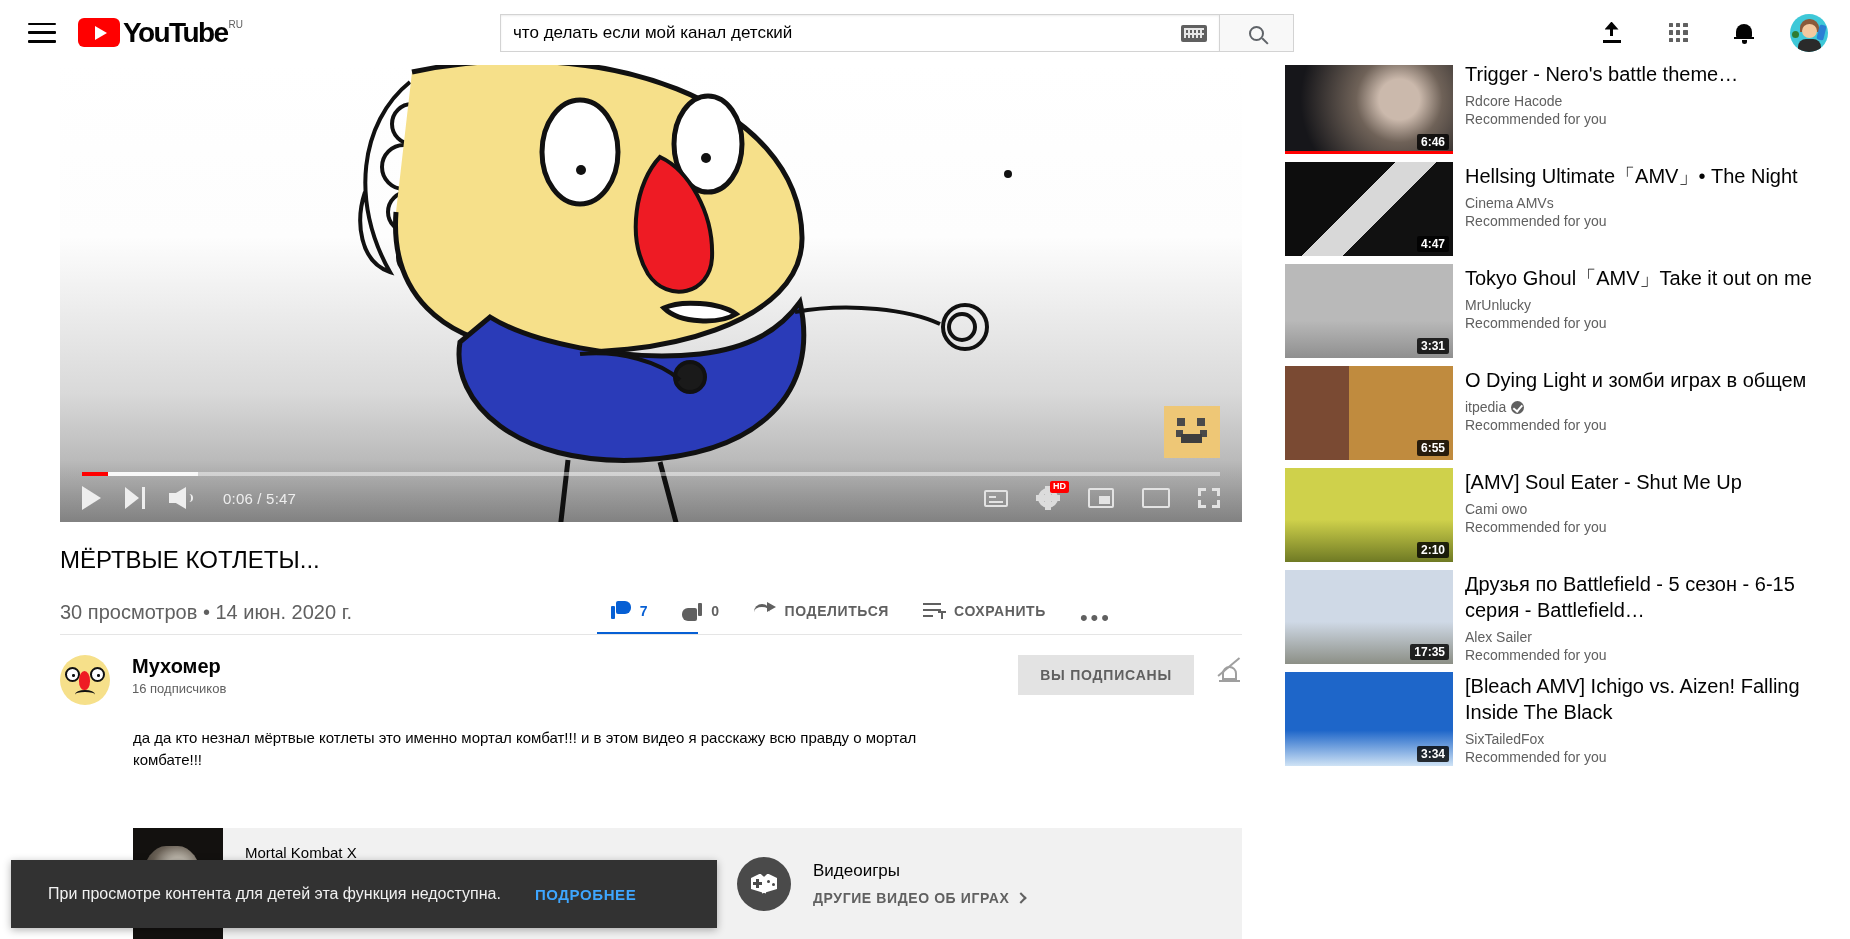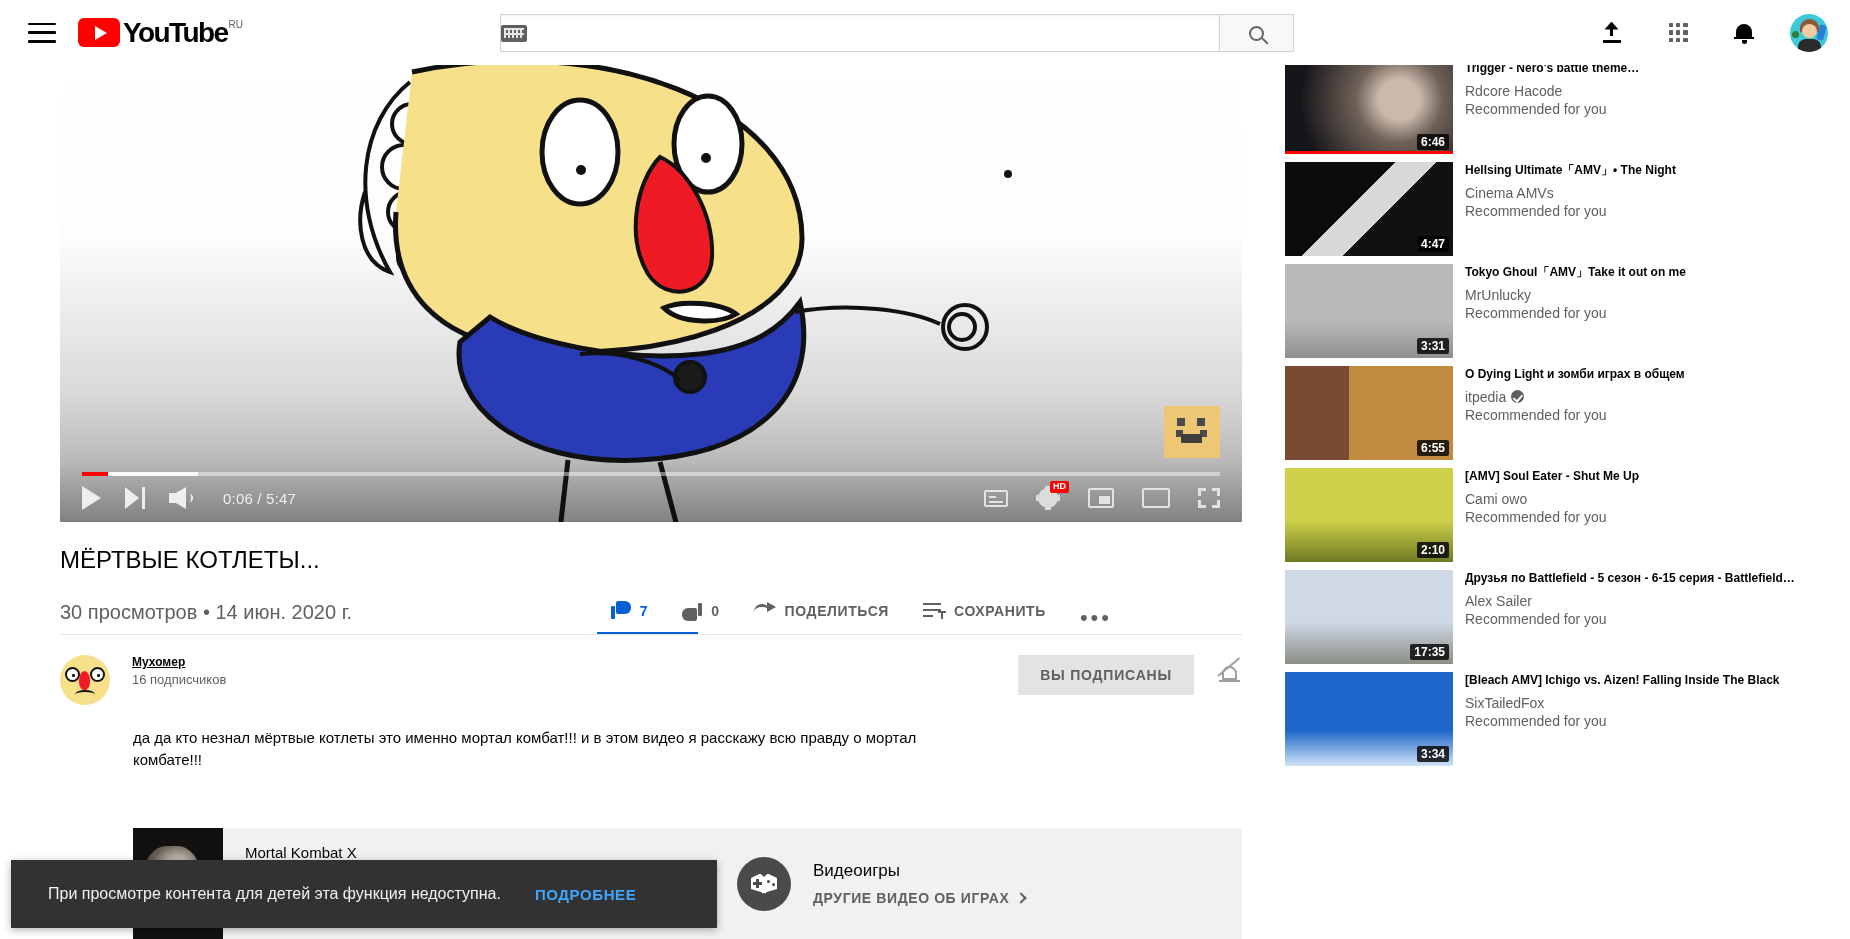--- a/index.html
+++ b/index.html
@@ -164,21 +164,21 @@
   
   .chan-row { position: absolute; left: 60px; top: 655px; width: 1182px; display: flex; align-items: flex-start; }
   .chan-av { width: 50px; height: 50px; border-radius: 50%; background: #f6e08a; position: relative; overflow: hidden; cursor: pointer; }
   .ca-eye { position: absolute; width: 15px; height: 15px; background: #fff; border: 2px solid #111; border-radius: 50%; top: 12px; }
   .ca-eye.l { left: 5px; } .ca-eye.r { right: 5px; }
   .ca-eye i { position: absolute; left: 5px; top: 5px; width: 2.5px; height: 2.5px; background: #111; border-radius: 50%; }
   .ca-nose { position: absolute; left: 19px; top: 16px; width: 11px; height: 19px; background: #ee1b24; border-radius: 50% 50% 45% 45%; }
   .ca-mouth { position: absolute; left: 15px; bottom: 6px; width: 20px; height: 9px;
               border-top: 2px solid #111; border-radius: 50% 50% 0 0; }
   .chan-text { margin-left: 22px; flex: 1; }
-  .chan-name { font-size: 12px; color: #030303; font-weight: bold; cursor: pointer; text-decoration: underline; }
+  .chan-name { font-size: 20px; color: #030303; font-weight: bold; cursor: pointer; }
   .chan-subs { font-size: 13px; color: #606060; margin-top: 3px; }
   .sub-btn { background: #e3e3e3; color: #606060; font-size: 14px; font-weight: bold; letter-spacing: .8px;
              padding: 12px 22px; cursor: pointer; }
   .bell-off { width: 24px; height: 24px; margin-left: 24px; margin-top: 9px; position: relative; cursor: pointer; opacity: .6; }
   .bell-off .bo-b { position: absolute; left: 4px; top: 2px; width: 15px; height: 14px;
                     border: 2px solid #606060; border-radius: 8px 8px 0 0; }
   .bell-off .bo-l { position: absolute; left: 1px; top: 16px; width: 21px; height: 2px; background: #606060; }
   .bell-off .bo-s { position: absolute; left: 0; top: 11px; width: 28px; height: 1.8px; background: #606060;
                     transform: rotate(-40deg); transform-origin: left center; }
 
@@ -215,21 +215,21 @@
   .chev { width: 8px; height: 8px; border-right: 2px solid #606060; border-bottom: 2px solid #606060; transform: rotate(-45deg); }
 
   
   .side { position: absolute; left: 1285; top: 60px; width: 565px; }
   .s-item { display: flex; padding: 0 0 8px 0; cursor: pointer; }
   .s-thumb { width: 168px; height: 94px; position: relative; flex: none; background: #111; overflow: hidden; }
   .s-dur { position: absolute; right: 4px; bottom: 4px; background: rgba(0,0,0,.8); color: #fff;
            font-size: 12px; font-weight: bold; padding: 1px 4px; border-radius: 2px; }
   .s-watch { position: absolute; left: 0; bottom: 0; height: 3px; background: #ff0000; }
   .s-txt { padding-left: 12px; padding-top: 1px; width: 370px; }
-  .s-title { font-size: 12px; font-weight: bold; color: #030303; line-height: 1.3; }
+  .s-title { font-size: 20px; font-weight: normal; color: #030303; line-height: 1.3; }
   .s-chan { font-size: 14px; color: #606060; margin-top: 6px; display: flex; align-items: center; gap: 5px; }
   .s-rec { font-size: 14px; color: #606060; margin-top: 2px; }
   .verified { width: 13px; height: 13px; background: #606060; border-radius: 50%; position: relative; flex: none; }
   .verified::after { content: ""; position: absolute; left: 3.4px; top: 2.8px; width: 4px; height: 6.5px;
     border-right: 2px solid #fff; border-bottom: 2px solid #fff; transform: rotate(40deg); }
 
   
   .toast { position: absolute; left: 11px; bottom: 11px; width: 706px; height: 68px;
            background: #323232; display: flex; align-items: center; z-index: 60; box-shadow: 0 2px 8px rgba(0,0,0,.3); }
   .toast-msg { color: #f1f1f1; font-size: 16px; margin-left: 37px; }
@@ -247,20 +247,21 @@
   <div class="logo-wrap">
     <span class="yt-play">
         <i></i>
       </span>
     <span class="yt-word">YouTube</span>
     <span class="yt-cc">RU</span>
   </div>
 
   <div class="search-zone">
     <div class="search-box">
+      <input class="search-text" value="что делать если мой канал детский" style="">
       <span class="kbd-icon"></span>
     </div>
     <div class="search-btn">
       <span class="mag"></span>
     </div>
   </div>
 
   <div class="head-right">
     <div class="icon-btn">
       <span class="upload-ico">

